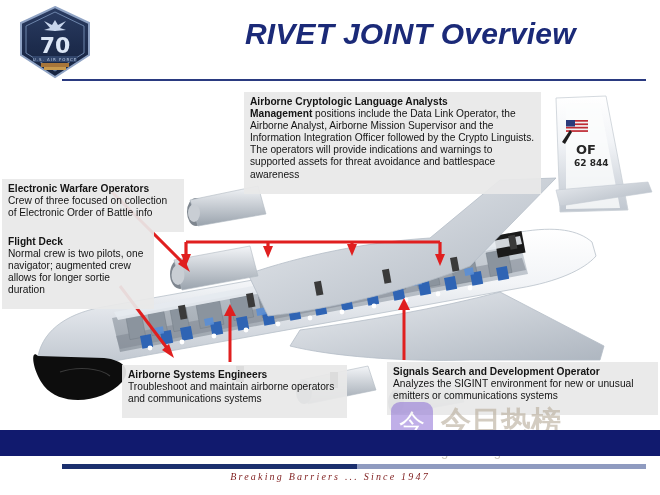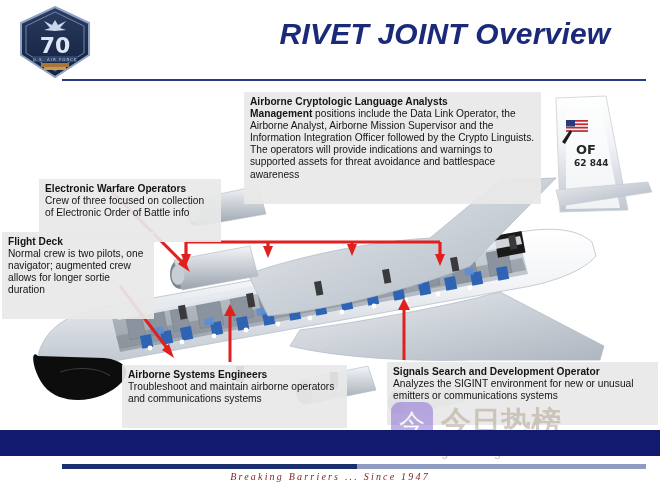--- a/index.html
+++ b/index.html
@@ -27,21 +27,21 @@
   }
   #slide-title {
     position: absolute;
     left: 245px; top: 17px;
     width: 400px;
     font-size: 30px;
     font-weight: bold;
     font-style: italic;
     color: #1b2a78;
     letter-spacing: 0.2px;
-    text-align: center;
+    text-align: left;
     white-space: nowrap;
   }
   #title-rule {
     position: absolute;
     left: 62px; top: 79px;
     width: 584px; height: 2px;
     background: #2a3a80;
   }
 
   
@@ -51,33 +51,33 @@
     width: 660px; height: 370px;
   }
 
   
   .callout {
     position: absolute;
     background: rgba(232,232,232,0.93);
     color: #141414;
     font-size: 10.2px;
     line-height: 12.1px;
-    padding: 4px 6px 23px 6px;
+    padding: 4px 6px 13px 6px;
     box-sizing: border-box;
   }
   .callout .hd {
     font-weight: bold;
   }
   .callout .bd {
     font-weight: normal;
   }
   .callout p { margin: 0; }
 
   #co-crypto   { left: 244px; top: 92px;  width: 297px; }
-  #co-ewo      { left: 2px;   top: 179px; width: 182px; margin-left: 37px; }
+  #co-ewo      { left: 2px;   top: 179px; width: 182px; }
   #co-flight   { left: 2px;   top: 232px; width: 152px; }
   #co-engineer { left: 122px; top: 365px; width: 225px; }
   #co-signals  { left: 387px; top: 362px; width: 271px; }
 
   
   .wm { position: absolute; pointer-events: none; }
   #wm-badge {
     left: 391px; top: 402px;
     width: 42px; height: 42px;
     background: #8d6fd6;

